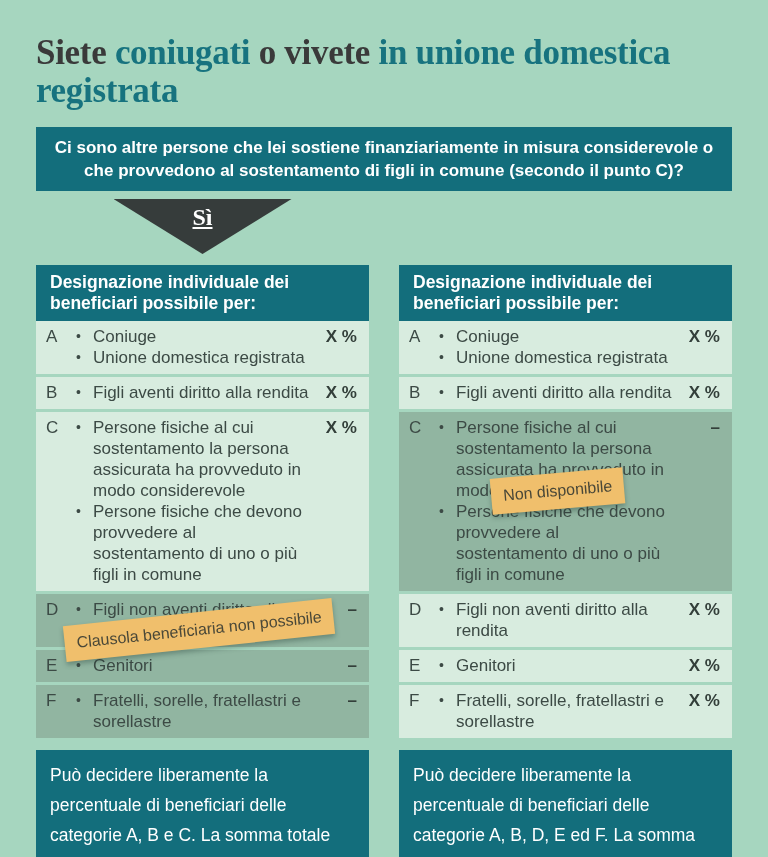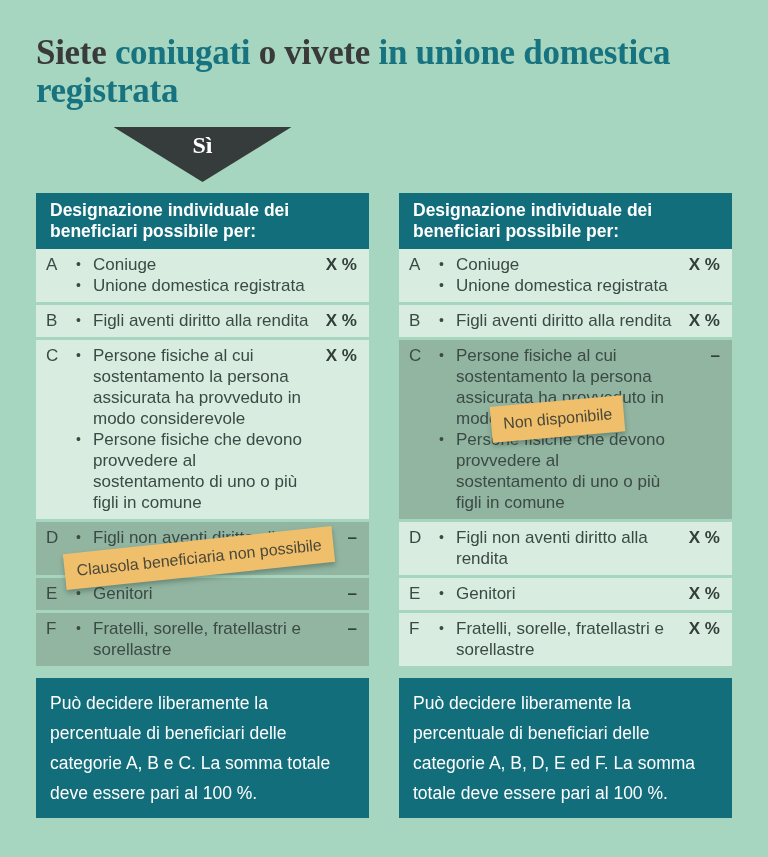--- a/index.html
+++ b/index.html
@@ -33,21 +33,21 @@
   
   .arrows{display:grid;grid-template-columns:1fr 1fr;gap:30px;margin-top:8px;}
   .arrow-cell{display:flex;justify-content:center;}
   .triangle{
     width:178px;height:55px;
     background:#363c3b;
     clip-path:polygon(0 0,100% 0,50% 100%);
     text-align:center;color:#fff;
     font-family:"Liberation Serif",serif;font-weight:700;
     font-size:24px;line-height:1;
-    padding-top:6px;box-sizing:border-box;
+    padding-top:6px;box-sizing:border-box;text-decoration:underline;
   }
 
   
   .columns{display:grid;grid-template-columns:1fr 1fr;gap:30px;margin-top:11px;}
   .column{position:relative;}
   .col-header{
     background:#136e7c;color:#fff;
     font-weight:700;font-size:17.5px;line-height:21px;
     padding:7px 14px;
   }
@@ -84,20 +84,21 @@
     min-height:101px;box-sizing:border-box;
   }
 </style>
 </head>
 <body>
 
 <div class="page">
 
   <h1 class="title"><span class="dark">Siete </span><span class="teal">coniugati</span><span class="dark"> o vivete </span><span class="teal">in unione domestica registrata</span></h1>
 
+  <div class="question">Ci sono altre persone che lei sostiene finanziariamente in misura considerevole o che provvedono al sostentamento di figli in comune (secondo il punto C)?</div>
 
   <div class="arrows">
     <div class="arrow-cell">
       <div class="triangle">
         <span>Sì</span>
       </div>
     </div>
   </div>
 
   <div class="columns">

